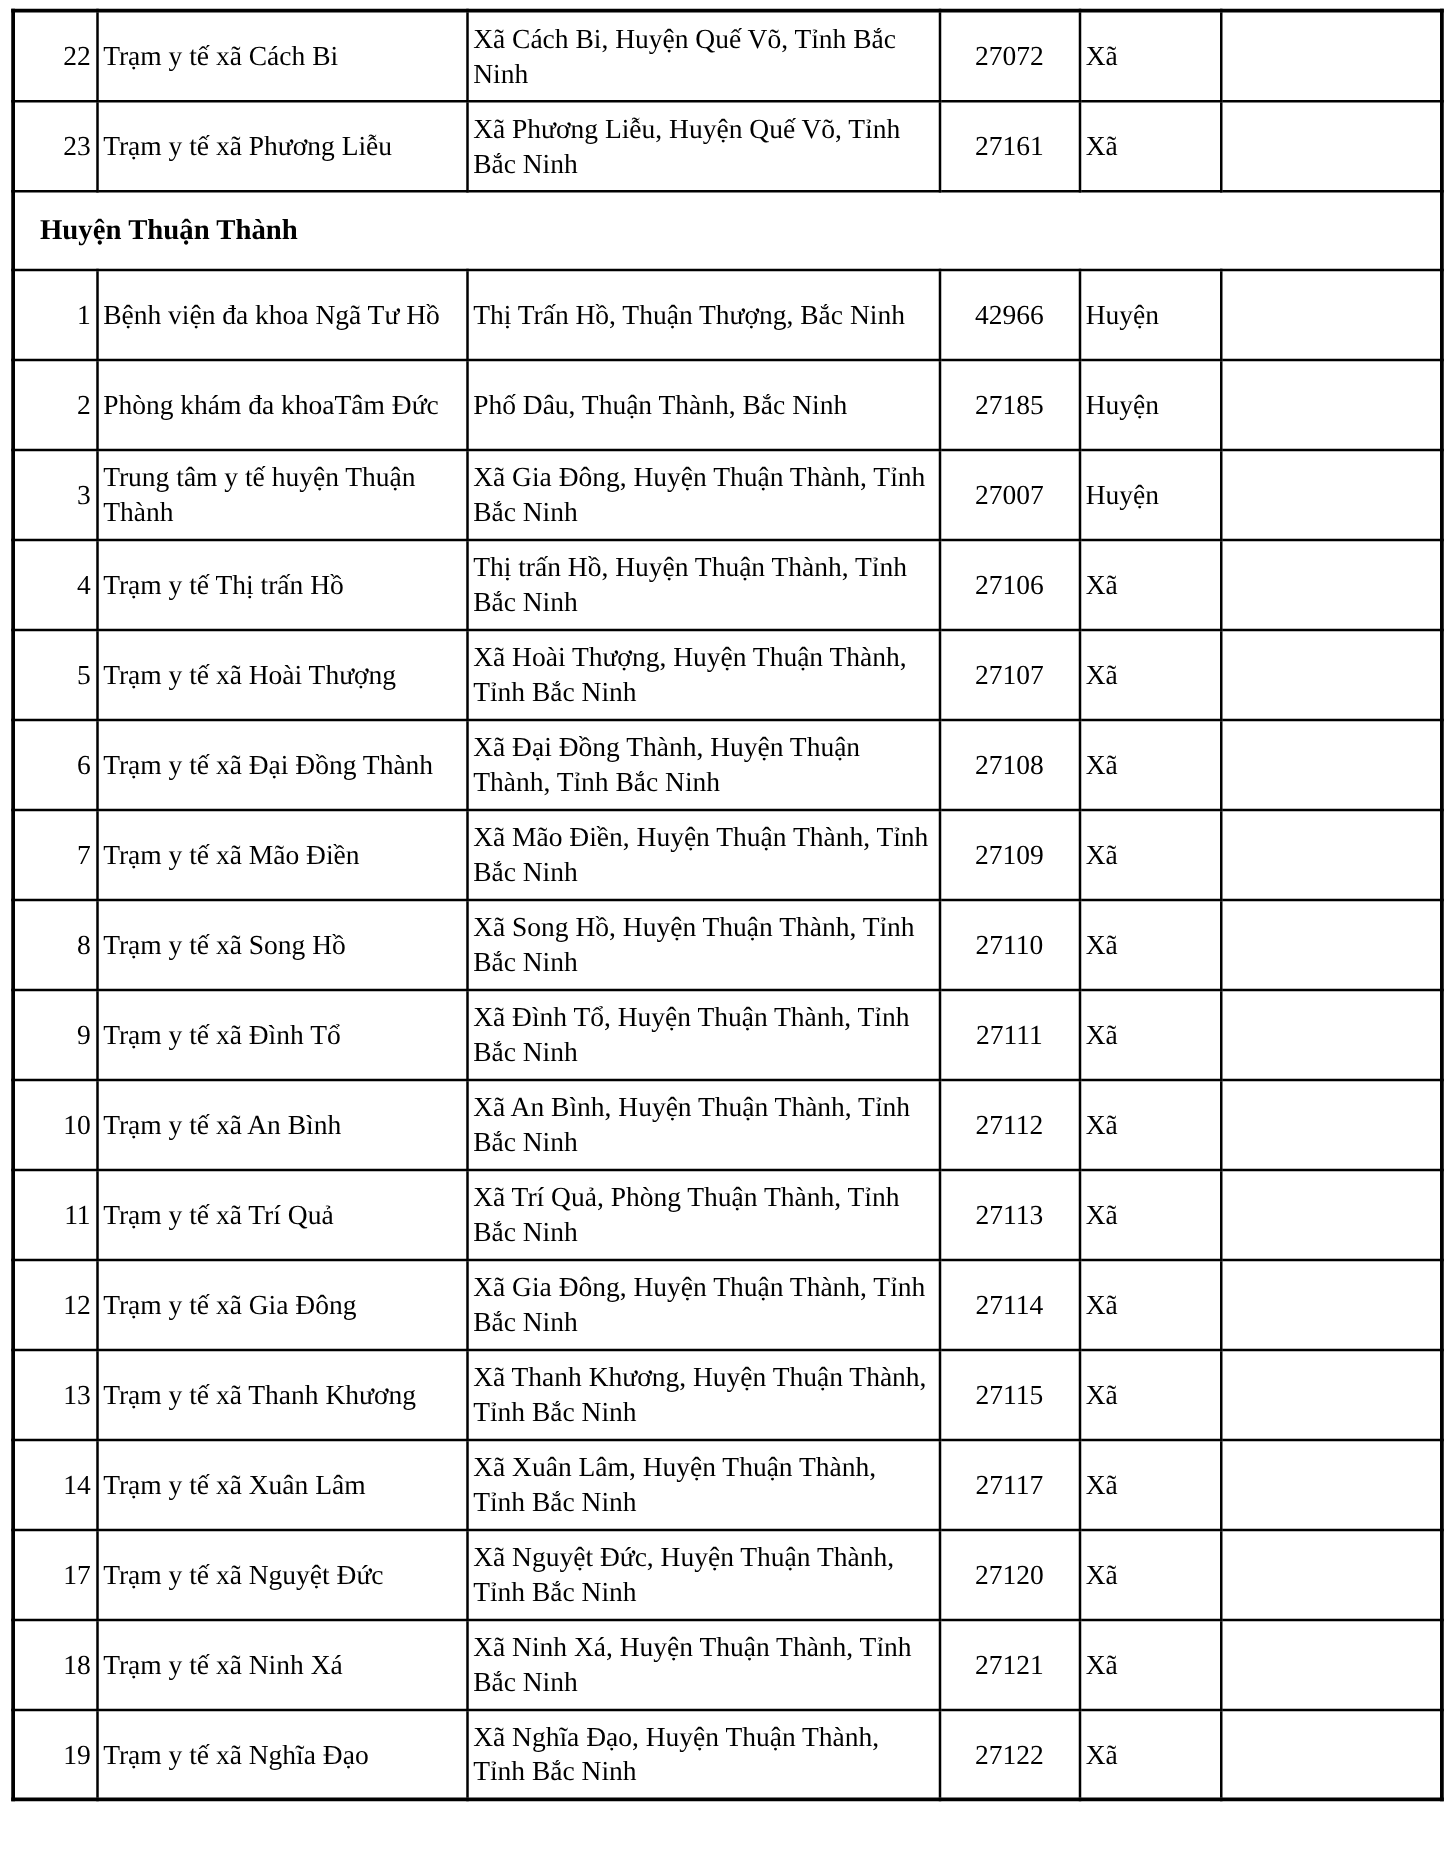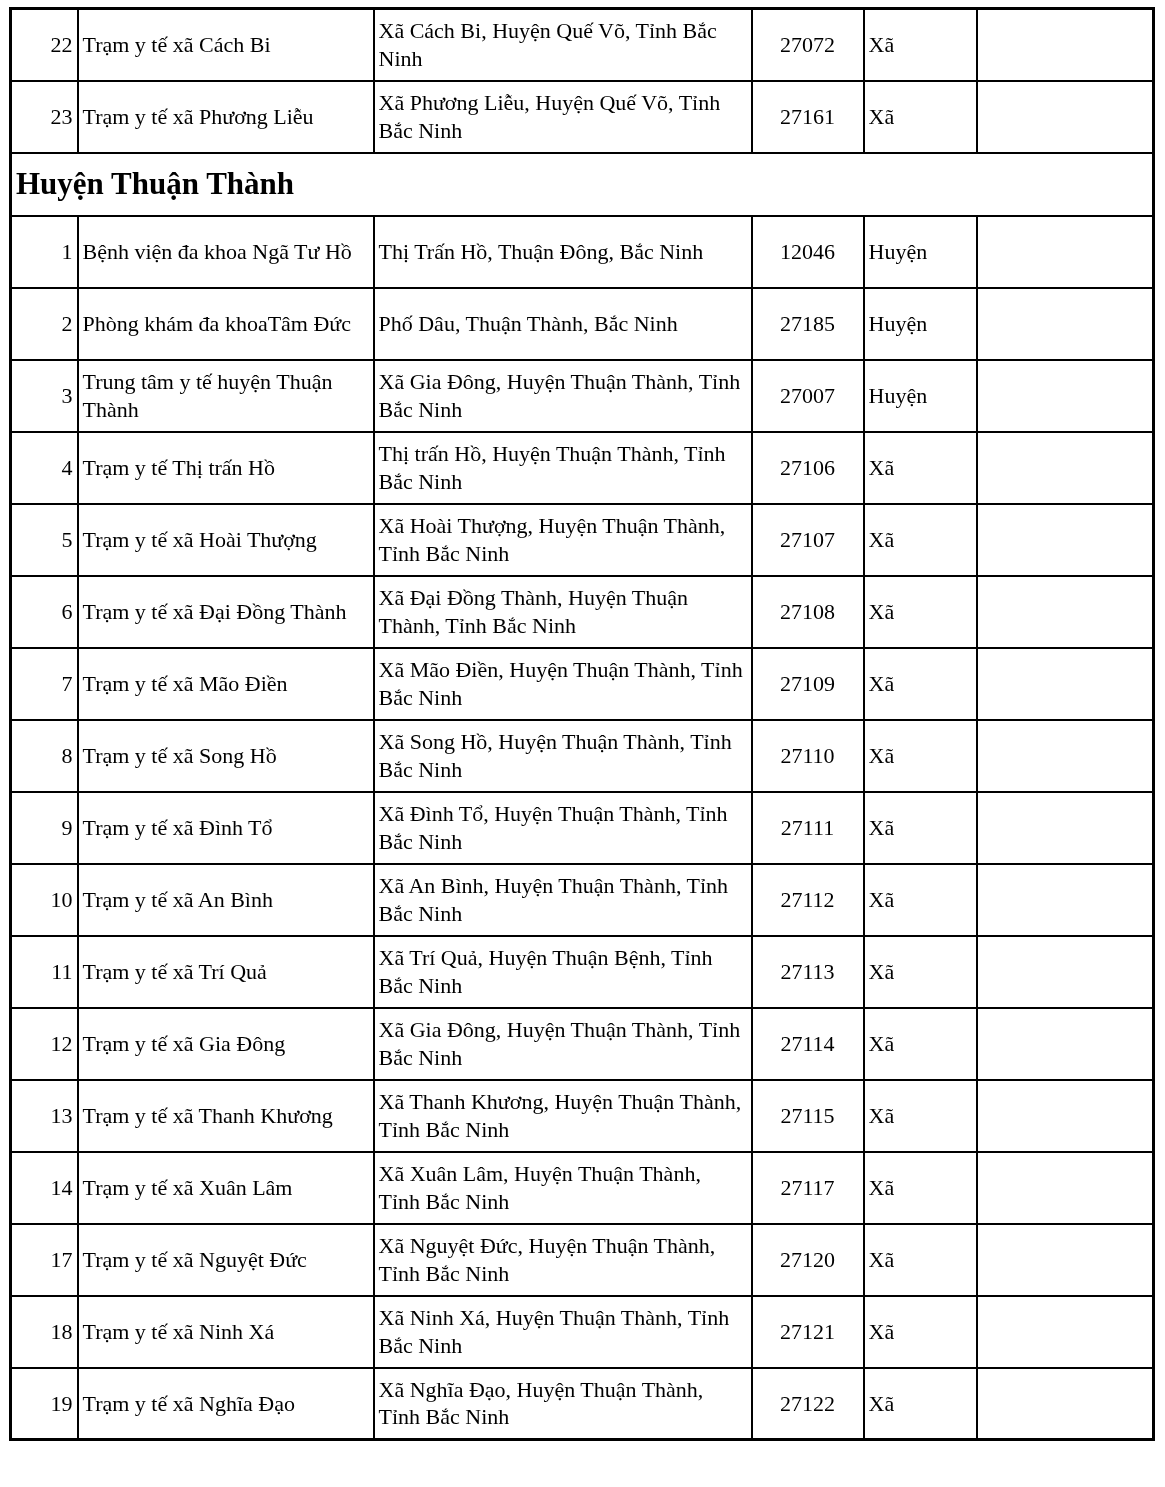--- a/index.html
+++ b/index.html
@@ -47,22 +47,22 @@
   td.cell-no   { text-align: right; padding-right: 7px; }
   td.cell-name { padding-left: 5px; padding-right: 3px; }
   td.cell-addr { padding-left: 6px; padding-right: 3px; }
   td.cell-code { text-align: center; padding-right: 5px; }
   td.cell-type { padding-left: 6px; }
   td.cell-notes { }
 
   tr.section-row { height: 63px; }
   tr.section-row td {
     font-weight: bold;
-    font-size: 31px;
-    padding-left: 4px;
+    font-size: 23px;
+    padding-left: 20px;
     text-align: left;
   }
 </style>
 </head>
 <body>
 
 <div class="page">
   <div class="table-wrap">
     <table class="facilities">
       <colgroup>
@@ -92,22 +92,22 @@
     <td class="cell-notes"></td>
   </tr>
 
   <tr class="section-row">
     <td colspan="6">Huyện Thuận Thành</td>
   </tr>
 
   <tr class="facility-row">
     <td class="cell-no">1</td>
     <td class="cell-name">Bệnh viện đa khoa Ngã Tư Hồ</td>
-    <td class="cell-addr">Thị Trấn Hồ, Thuận Đông, Bắc Ninh</td>
-    <td class="cell-code">12046</td>
+    <td class="cell-addr">Thị Trấn Hồ, Thuận Thượng, Bắc Ninh</td>
+    <td class="cell-code">42966</td>
     <td class="cell-type">Huyện</td>
     <td class="cell-notes"></td>
   </tr>
 
   <tr class="facility-row">
     <td class="cell-no">2</td>
     <td class="cell-name">Phòng khám đa khoaTâm Đức</td>
     <td class="cell-addr">Phố Dâu, Thuận Thành, Bắc Ninh</td>
     <td class="cell-code">27185</td>
     <td class="cell-type">Huyện</td>
@@ -182,21 +182,21 @@
     <td class="cell-name">Trạm y tế xã An Bình</td>
     <td class="cell-addr">Xã An Bình, Huyện Thuận Thành, Tỉnh Bắc Ninh</td>
     <td class="cell-code">27112</td>
     <td class="cell-type">Xã</td>
     <td class="cell-notes"></td>
   </tr>
 
   <tr class="facility-row">
     <td class="cell-no">11</td>
     <td class="cell-name">Trạm y tế xã Trí Quả</td>
-    <td class="cell-addr">Xã Trí Quả, Huyện Thuận Bệnh, Tỉnh Bắc Ninh</td>
+    <td class="cell-addr">Xã Trí Quả, Phòng Thuận Thành, Tỉnh Bắc Ninh</td>
     <td class="cell-code">27113</td>
     <td class="cell-type">Xã</td>
     <td class="cell-notes"></td>
   </tr>
 
   <tr class="facility-row">
     <td class="cell-no">12</td>
     <td class="cell-name">Trạm y tế xã Gia Đông</td>
     <td class="cell-addr">Xã Gia Đông, Huyện Thuận Thành, Tỉnh Bắc Ninh</td>
     <td class="cell-code">27114</td>

